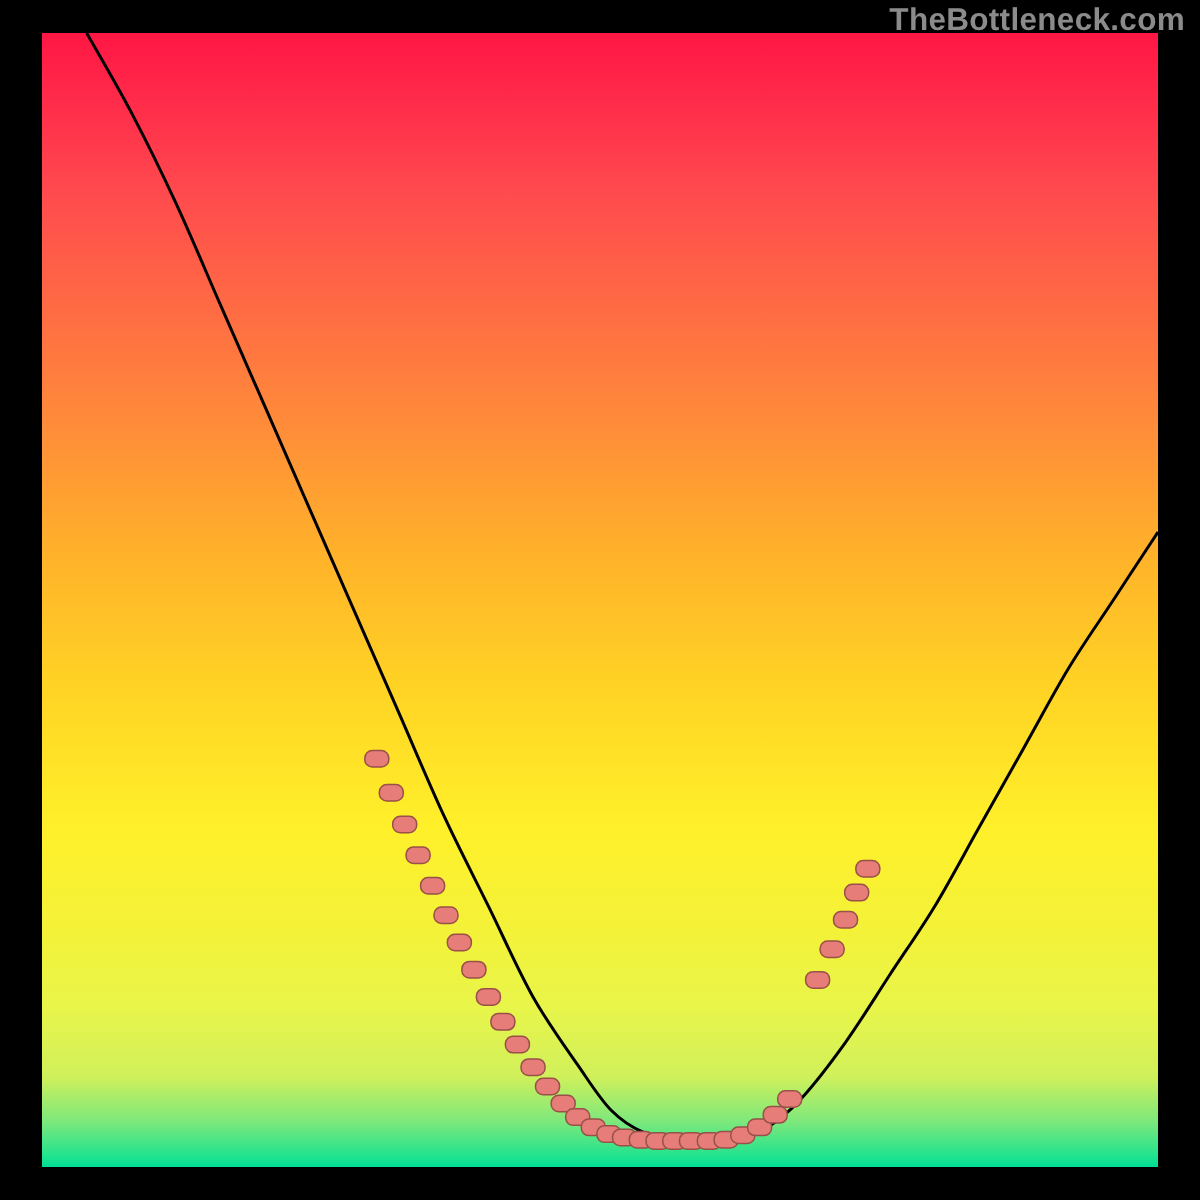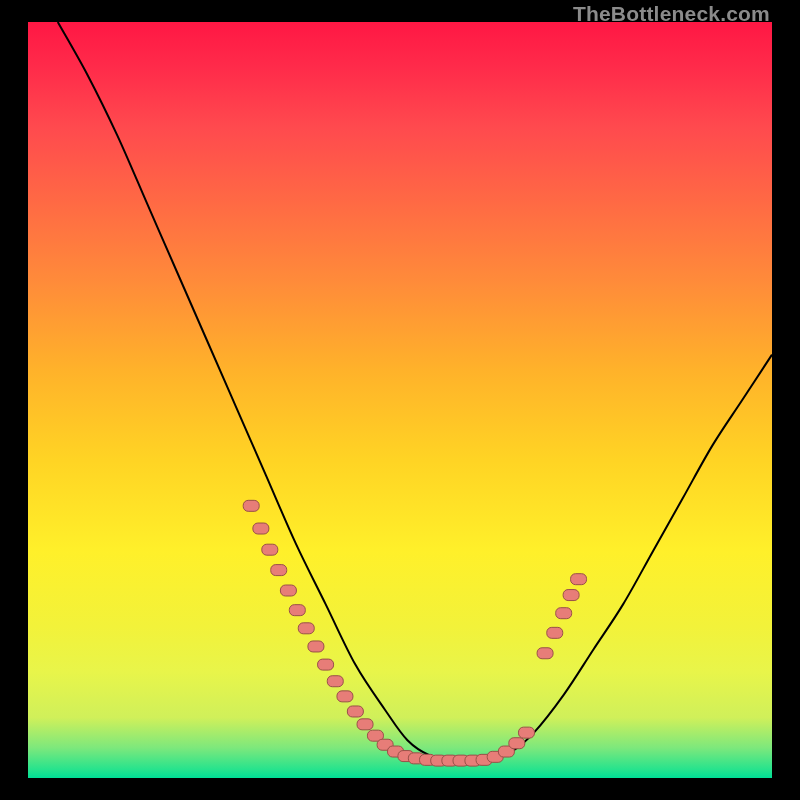--- a/index.html
+++ b/index.html
@@ -29,21 +29,21 @@
       #e8f54a 86%,
       #d0f05a 92%,
       #7de87c 96%,
       #22e38e 99%,
       #00df96 100%
     );
   }
   .watermark {
     position: absolute;
     top: 2px;
-    right: 30px;
+    right: 10px;
     font-family: Arial, Helvetica, sans-serif;
     font-size: 21px;
     font-weight: 600;
     color: #8b8b8b;
     letter-spacing: 0.2px;
     user-select: none;
   }
   svg.plot {
     position: absolute;
     left: 28px;

